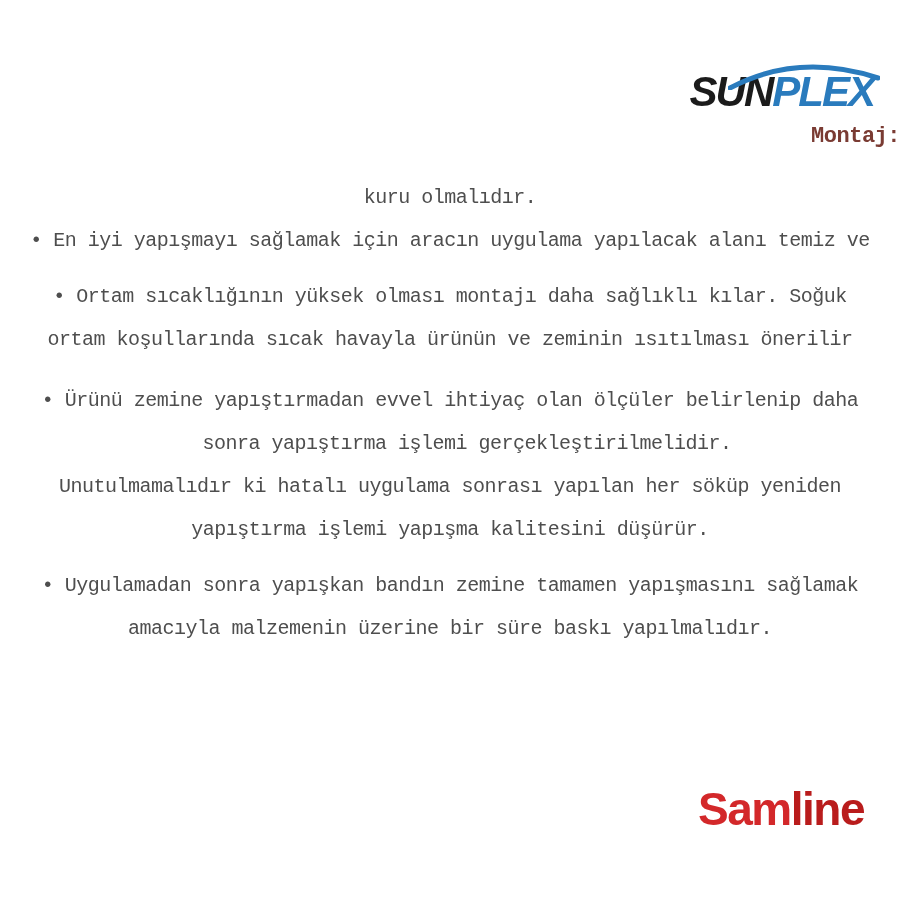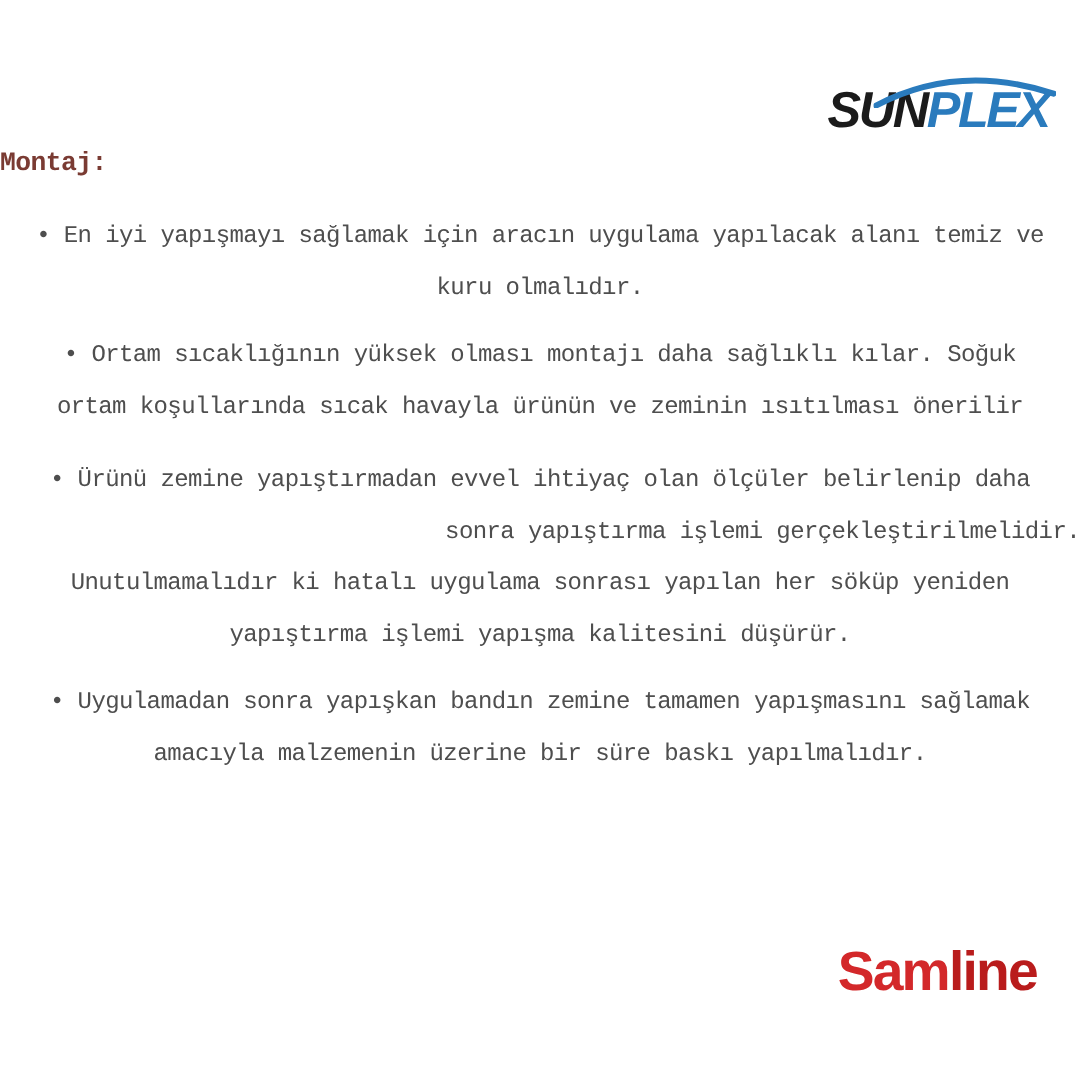--- a/index.html
+++ b/index.html
@@ -39,21 +39,21 @@
     height: 34px;
     pointer-events: none;
   }
 
   
   .doc-title {
     position: absolute;
     top: 124px;
     left: 0;
     width: 100%;
-    text-align: left;
+    text-align: right;
     font-size: 22px;
     font-weight: bold;
     color: #7a3b33;
     letter-spacing: -0.5px;
   }
 
   
   .body-text {
     position: absolute;
     top: 176px;
@@ -66,21 +66,21 @@
   .para { margin: 0; }
   .para.gap-sm { margin-top: 13px; }
   .para.gap-lg { margin-top: 18px; }
   .line {
     height: 43px;
     line-height: 43px;
     text-align: center;
     white-space: nowrap;
   }
   .line.align-left {
-    text-align: right;
+    text-align: center;
     padding-left: 34px;
   }
 
   
   .samline {
     position: absolute;
     top: 782px;
     right: 36px;
     font-family: "Liberation Sans", sans-serif;
     font-weight: bold;
@@ -101,22 +101,22 @@
       <path d="M2,32 Q70,-4 150,22" fill="none" stroke="#2a7bbd" stroke-width="5" stroke-linecap="round"></path>
     </svg>
     <span class="sun" style="color: rgb(27, 27, 27);">SUN</span><span class="plex" style="color: rgb(42, 123, 189);">PLEX</span>
   </div>
 
   <div class="doc-title" style="color: rgb(122, 59, 51);">Montaj:</div>
 
   <div class="body-text" style="color: rgb(78, 78, 78);">
 
     <div class="para">
+      <div class="line">kuru olmalıdır.</div>
       <div class="line">• En iyi yapışmayı sağlamak için aracın uygulama yapılacak alanı temiz ve</div>
-      <div class="line">kuru olmalıdır.</div>
     </div>
 
     <div class="para gap-sm">
       <div class="line">• Ortam sıcaklığının yüksek olması montajı daha sağlıklı kılar. Soğuk</div>
       <div class="line">ortam koşullarında sıcak havayla ürünün ve zeminin ısıtılması önerilir</div>
     </div>
 
     <div class="para gap-lg">
       <div class="line">• Ürünü zemine yapıştırmadan evvel ihtiyaç olan ölçüler belirlenip daha</div>
       <div class="line align-left">sonra yapıştırma işlemi gerçekleştirilmelidir.</div>

